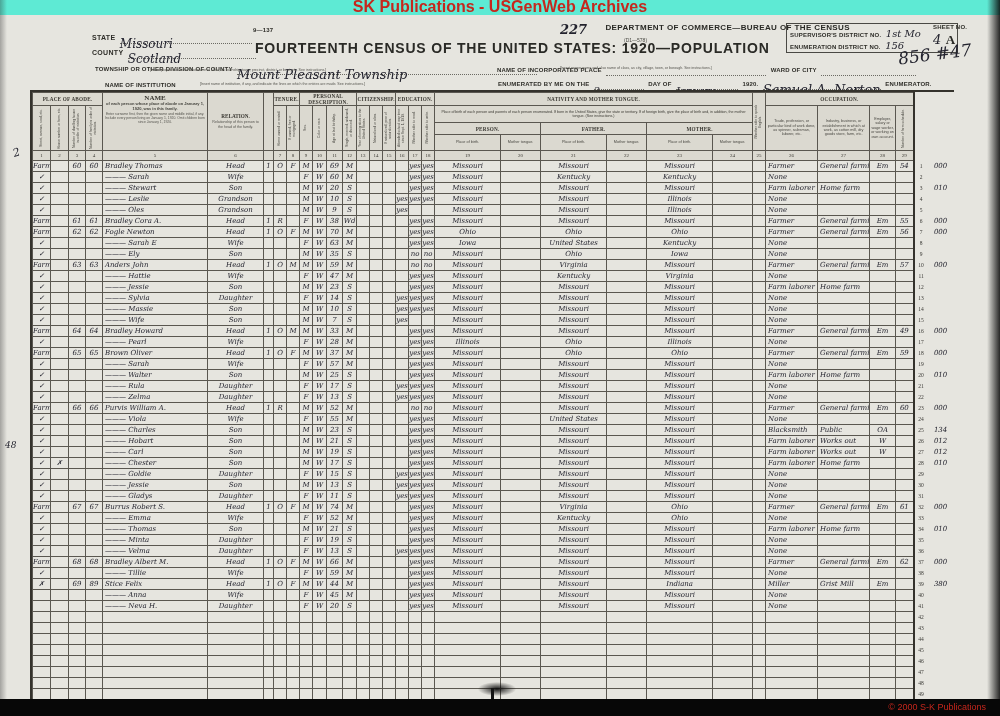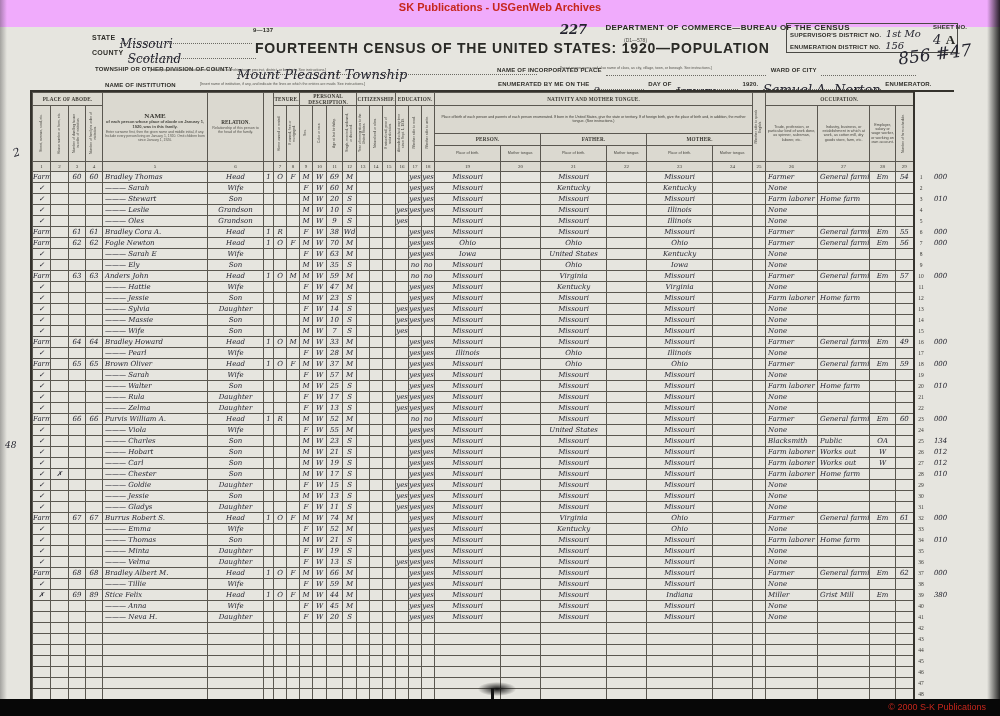--- a/index.html
+++ b/index.html
@@ -1,20 +1,20 @@
 <!DOCTYPE html>
 <html><head>
 <meta charset="utf-8">
 <style>
   html,body{margin:0;padding:0;background:#777;}
   .page{position:relative;width:1000px;height:716px;background:#e6e5df;overflow:hidden;
         font-family:"Liberation Sans",sans-serif;color:#2a2a26;}
   
-  .banner{position:absolute;top:0;left:0;right:0;height:27px;background:#f0abfc;
-          color:#c6271d;font-weight:bold;font-size:11px;line-height:14px;text-align:center;
+  .banner{position:absolute;top:0;left:0;right:0;height:15px;background:#5eead4;
+          color:#c6271d;font-weight:bold;font-size:16px;line-height:14px;text-align:center;
           font-family:"Liberation Sans",sans-serif;}
   
   .bottombar{position:absolute;bottom:0;left:0;right:0;height:17px;background:#070707;
              color:#c6271d;font-size:9px;line-height:17px;text-align:right;padding-right:14px;box-sizing:border-box;}
   
   .edgeR{position:absolute;top:0;right:0;width:13px;height:716px;
          background:linear-gradient(to right,rgba(0,0,0,0),rgba(20,20,20,.55) 60%,rgba(5,5,5,.85));}
   .edgeL{position:absolute;top:0;left:0;width:7px;height:716px;
          background:linear-gradient(to right,rgba(40,40,40,.35),rgba(0,0,0,0));}
   .smudge1{position:absolute;left:478px;top:682px;width:38px;height:14px;border-radius:50%;
@@ -56,21 +56,21 @@
   .census .edge-r{border-right:2px solid #34322c;}
   .census .outside{border:none;background:transparent;}
   .census tbody tr{height:10px;}
   .census tbody td{font-size:7px;line-height:10px;height:10px;}
   .census tbody td .hw{font-size:7px;}
   .census tbody td:nth-child(5),.census tbody td:nth-child(27),.census tbody td:nth-child(28)
         {text-align:left;padding-left:2px;}
   .census tbody td:nth-child(30){border-right:2px solid #34322c;}
   .census tbody td:nth-child(31),.census tbody td:nth-child(32){border:none;background:transparent;}
   .census tbody td:nth-child(31){font-size:5.5px;color:#35342f;font-family:"Liberation Serif",serif;}
-  .namecell{text-align:left !important;padding:19px 2px !important;vertical-align:top !important;}
+  .namecell{text-align:left !important;padding:1px 2px !important;vertical-align:top !important;}
   .namecell .t1{font-family:"Liberation Serif",serif;font-weight:bold;font-size:7px;text-align:center;}
   .namecell .t2{font-size:4px;font-weight:bold;text-align:center;line-height:1.2;color:#45443e;}
   .namecell .t3{font-size:3.4px;text-align:center;line-height:1.2;color:#55544e;}
   .relcell .t1{font-family:"Liberation Serif",serif;font-weight:bold;font-size:5.2px;}
   .relcell .t3{font-size:3.6px;color:#55544e;line-height:1.2;padding:1px 2px;}
   .natnote{font-size:3.6px;color:#4a4943;line-height:1.2;padding:1px 6px;}
 </style>
 </head>
 <body>
 

